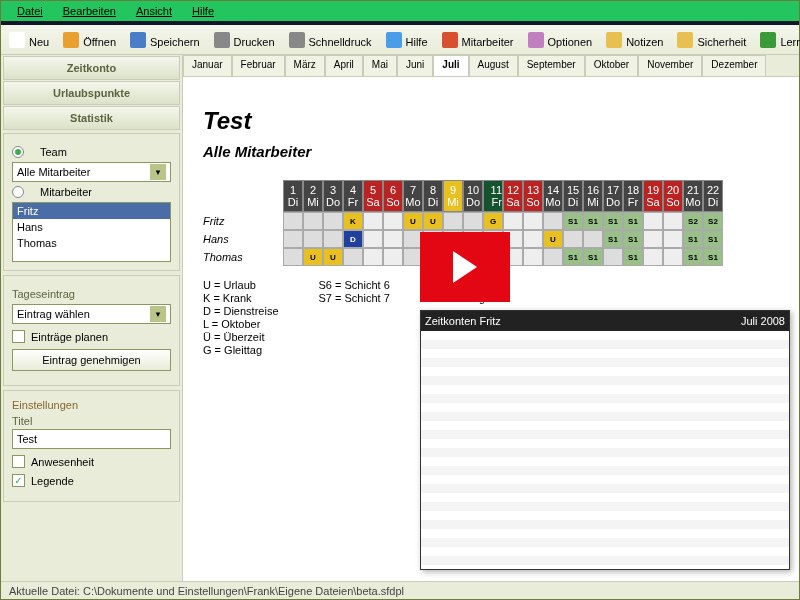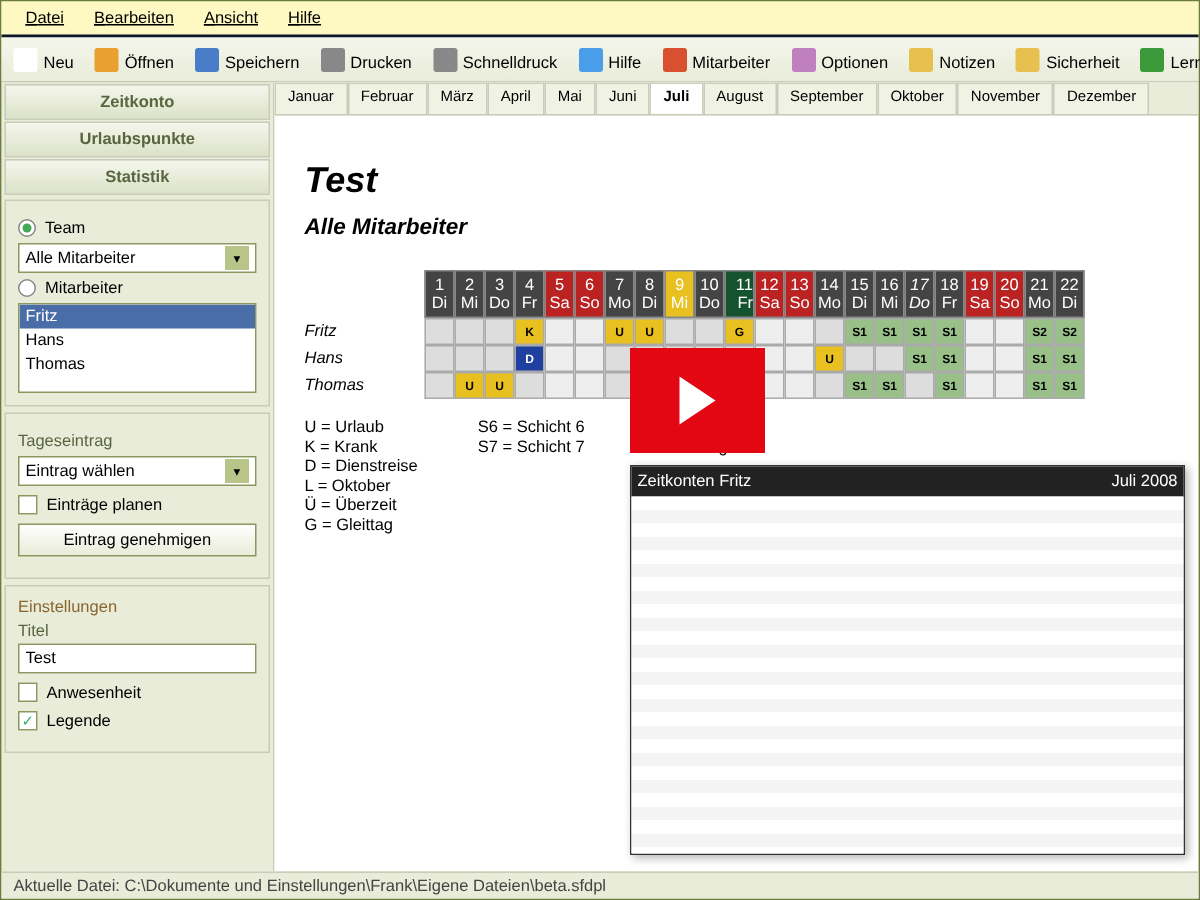--- a/index.html
+++ b/index.html
@@ -4,32 +4,32 @@
 <style>
 *{box-sizing:border-box;margin:0;padding:0;font-family:Tahoma,Arial,sans-serif;font-size:11px}
 body{background:#fff;width:800px;height:600px;overflow:hidden;position:relative}
 .window{width:800px;height:600px;border:1px solid #6b7d3a;display:flex;flex-direction:column;background:#f0f0e8}
 .titlebar{height:26px;background:linear-gradient(#b8c488,#9aab5f);display:flex;align-items:center;padding:0 4px;color:#3a4520}
 .titlebar-icon{width:16px;height:16px;margin-right:6px;background:#d4a050;border-radius:2px}
 .titlebar-text{flex:1;font-weight:bold;font-size:12px}
 .win-btns{display:flex;gap:2px}
 .win-btn{width:22px;height:20px;border:1px solid #6b7d3a;background:linear-gradient(#cdd9a3,#b8c488);display:flex;align-items:center;justify-content:center;font-weight:bold;cursor:pointer}
 .win-btn.close{background:linear-gradient(#e88,#c33);color:#fff}
-.menubar{height:24px;background:#fef9c3;display:flex;align-items:center;padding:0 8px;gap:4px;border-bottom:2px solid #0f172a}
+.menubar{height:24px;background:#22c55e;display:flex;align-items:center;padding:0 8px;gap:4px;border-bottom:4px solid #0f172a}
 .menu-item{padding:3px 8px;cursor:pointer;text-decoration:underline}
 .menu-item:first-letter{text-decoration:underline}
 .toolbar{height:30px;background:linear-gradient(#f4f6ec,#e8ecd8);display:flex;align-items:center;padding:0 6px;gap:10px;border-bottom:1px solid #c8ccb8}
 .tb-btn{display:flex;align-items:flex-end;gap:4px;cursor:pointer;padding:2px}
 .tb-icon{width:16px;height:16px;border-radius:2px}
 .body{flex:1;display:flex;overflow:hidden}
 .sidebar{width:182px;background:#e8ecd8;border-right:1px solid #c8ccb8;display:flex;flex-direction:column;overflow:hidden}
 .nav-btn{height:24px;background:linear-gradient(#f4f6ec,#dce2c8);border:1px solid #c8ccb8;margin:1px 2px;display:flex;align-items:center;justify-content:center;font-weight:bold;color:#5a6540;cursor:pointer}
 .nav-btn.active{background:linear-gradient(#fff,#f0f2e4);color:#2a3510}
 .panel{padding:8px;border:1px solid #c8ccb8;margin:2px;background:#e8ecd8;flex-shrink:0}
-.radio-row{display:flex;align-items:flex-start;gap:6px;margin:4px 0}
+.radio-row{display:flex;align-items:flex-start;gap:16px;margin:4px 0}
 .radio{width:12px;height:12px;border:1px solid #888;border-radius:50%;background:#fff;display:flex;align-items:center;justify-content:center}
 .radio.checked::after{content:"";width:6px;height:6px;background:#4a5;border-radius:50%}
 .select{width:100%;height:20px;border:1px solid #8a9860;background:#fff;display:flex;align-items:center;padding:0 4px;justify-content:space-between;margin:4px 0}
 .select-arrow{width:16px;height:16px;background:#b8c488;display:flex;align-items:center;justify-content:center;font-size:9px}
 .listbox{width:100%;height:60px;border:1px solid #8a9860;background:#fff;overflow:auto}
 .list-item{padding:2px 4px;cursor:pointer}
 .list-item.selected{background:#4a6da8;color:#fff}
 .check-row{display:flex;align-items:center;gap:6px;margin:6px 0}
 .checkbox{width:13px;height:13px;border:1px solid #8a9860;background:#fff;display:flex;align-items:center;justify-content:center;font-size:10px;color:#3a6}
 .button{height:22px;border:1px solid #8a9860;background:linear-gradient(#fff,#e8ecd8);display:flex;align-items:center;justify-content:center;cursor:pointer;margin:6px 0}
@@ -262,21 +262,21 @@
                   <div>Mo</div>
                 </div>
                 <div class="day-head" style="background: rgb(68, 68, 68);">
                   <div>15</div>
                   <div>Di</div>
                 </div>
                 <div class="day-head" style="background: rgb(68, 68, 68);">
                   <div>16</div>
                   <div>Mi</div>
                 </div>
-                <div class="day-head" style="background: rgb(68, 68, 68); font-style: italic;">
+                <div class="day-head" style="background: rgb(68, 68, 68);">
                   <div>17</div>
                   <div>Do</div>
                 </div>
                 <div class="day-head" style="background: rgb(68, 68, 68);">
                   <div>18</div>
                   <div>Fr</div>
                 </div>
                 <div class="day-head" style="background: rgb(187, 34, 34);">
                   <div>19</div>
                   <div>Sa</div>

